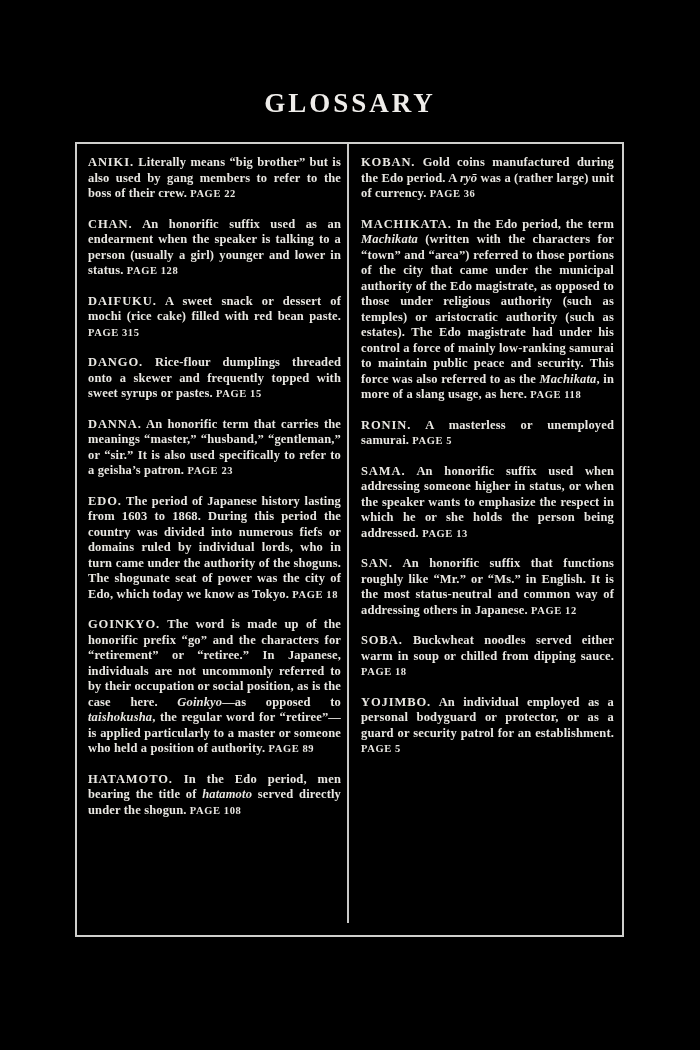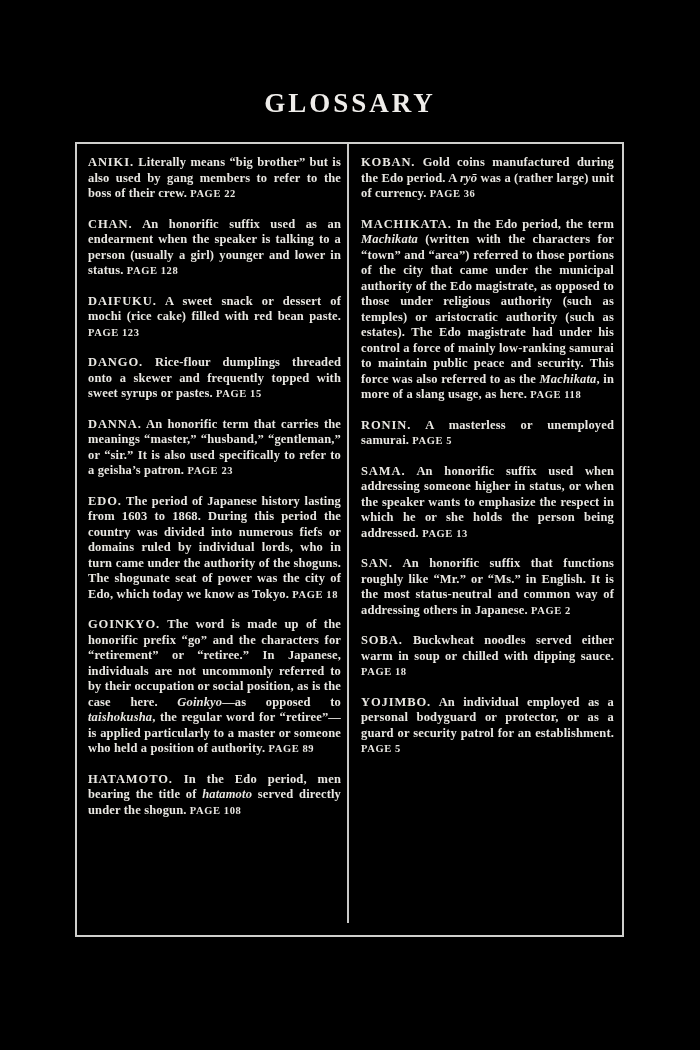--- a/index.html
+++ b/index.html
@@ -76,31 +76,31 @@
 </style>
 </head>
 <body>
 
 <div class="canvas">
   <h1 class="page-title">GLOSSARY</h1>
   <div class="glossary-box">
     <div class="col col-left" id="col-0">
         <p class="entry"><span class="term">ANIKI.</span> <span>Literally means “big brother” but is also used by gang members to refer to the boss of their crew.</span> <span class="pageref">PAGE 22</span></p>
         <p class="entry"><span class="term">CHAN.</span> <span>An honorific suffix used as an endearment when the speaker is talking to a person (usually a girl) younger and lower in status.</span> <span class="pageref">PAGE 128</span></p>
-        <p class="entry"><span class="term">DAIFUKU.</span> <span>A sweet snack or dessert of mochi (rice cake) filled with red bean paste.</span> <span class="pageref">PAGE 123</span></p>
+        <p class="entry"><span class="term">DAIFUKU.</span> <span>A sweet snack or dessert of mochi (rice cake) filled with red bean paste.</span> <span class="pageref">PAGE 315</span></p>
         <p class="entry"><span class="term">DANGO.</span> <span>Rice-flour dumplings threaded onto a skewer and frequently topped with sweet syrups or pastes.</span> <span class="pageref">PAGE 15</span></p>
         <p class="entry"><span class="term">DANNA.</span> <span>An honorific term that carries the meanings “master,” “husband,” “gentleman,” or “sir.” It is also used specifically to refer to a geisha’s patron.</span> <span class="pageref">PAGE 23</span></p>
         <p class="entry"><span class="term">EDO.</span> <span>The period of Japanese history lasting from 1603 to 1868. During this period the country was divided into numerous fiefs or domains ruled by individual lords, who in turn came under the authority of the shoguns. The shogunate seat of power was the city of Edo, which today we know as Tokyo.</span> <span class="pageref">PAGE 18</span></p>
         <p class="entry"><span class="term">GOINKYO.</span> <span>The word is made up of the honorific prefix “go” and the characters for “retirement” or “retiree.” In Japanese, individuals are not uncommonly referred to by their occupation or social position, as is the case here. </span><i>Goinkyo</i><span>—as opposed to </span><i>taishokusha</i><span>, the regular word for “retiree”—is applied particularly to a master or someone who held a position of authority.</span> <span class="pageref">PAGE 89</span></p>
         <p class="entry"><span class="term">HATAMOTO.</span> <span>In the Edo period, men bearing the title of </span><i>hatamoto</i><span> served directly under the shogun.</span> <span class="pageref">PAGE 108</span></p>
       </div>
     <div class="column-divider"></div>
     <div class="col col-right" id="col-1">
         <p class="entry"><span class="term">KOBAN.</span> <span>Gold coins manufactured during the Edo period. A </span><i>ryō</i><span> was a (rather large) unit of currency.</span> <span class="pageref">PAGE 36</span></p>
         <p class="entry"><span class="term">MACHIKATA.</span> <span>In the Edo period, the term </span><i>Machikata</i><span> (written with the characters for “town” and “area”) referred to those portions of the city that came under the municipal authority of the Edo magistrate, as opposed to those under religious authority (such as temples) or aristocratic authority (such as estates). The Edo magistrate had under his control a force of mainly low-ranking samurai to maintain public peace and security. This force was also referred to as the </span><i>Machikata</i><span>, in more of a slang usage, as here.</span> <span class="pageref">PAGE 118</span></p>
         <p class="entry"><span class="term">RONIN.</span> <span>A masterless or unemployed samurai.</span> <span class="pageref">PAGE 5</span></p>
         <p class="entry"><span class="term">SAMA.</span> <span>An honorific suffix used when addressing someone higher in status, or when the speaker wants to emphasize the respect in which he or she holds the person being addressed.</span> <span class="pageref">PAGE 13</span></p>
-        <p class="entry"><span class="term">SAN.</span> <span>An honorific suffix that functions roughly like “Mr.” or “Ms.” in English. It is the most status-neutral and common way of addressing others in Japanese.</span> <span class="pageref">PAGE 2</span></p>
-        <p class="entry"><span class="term">SOBA.</span> <span>Buckwheat noodles served either warm in soup or chilled with dipping sauce.</span> <span class="pageref">PAGE 18</span></p>
+        <p class="entry"><span class="term">SAN.</span> <span>An honorific suffix that functions roughly like “Mr.” or “Ms.” in English. It is the most status-neutral and common way of addressing others in Japanese.</span> <span class="pageref">PAGE 12</span></p>
+        <p class="entry"><span class="term">SOBA.</span> <span>Buckwheat noodles served either warm in soup or chilled from dipping sauce.</span> <span class="pageref">PAGE 18</span></p>
         <p class="entry"><span class="term">YOJIMBO.</span> <span>An individual employed as a personal bodyguard or protector, or as a guard or security patrol for an establishment.</span> <span class="pageref">PAGE 5</span></p>
       </div>
   </div>
 </div>
 
 </body></html>

